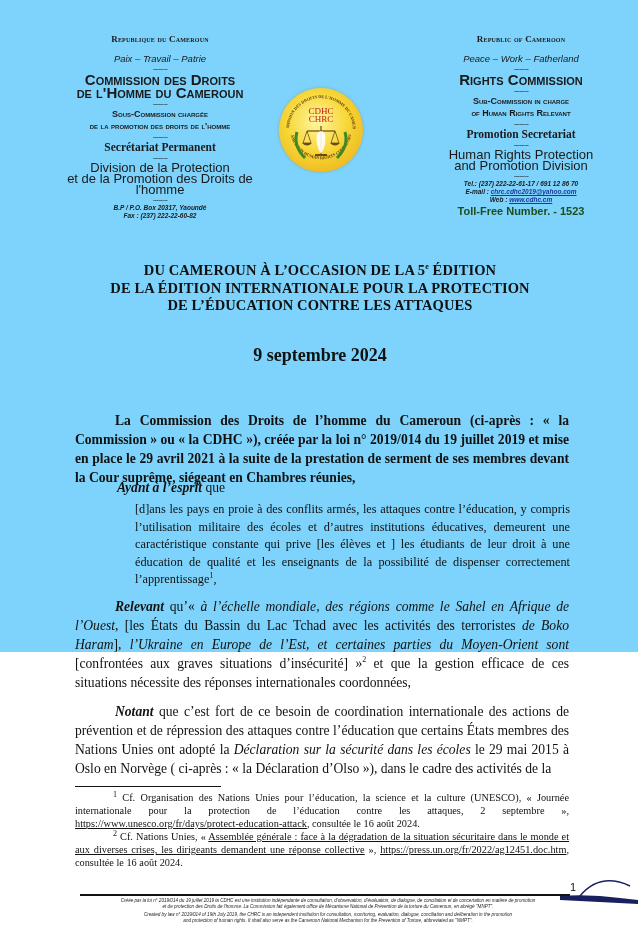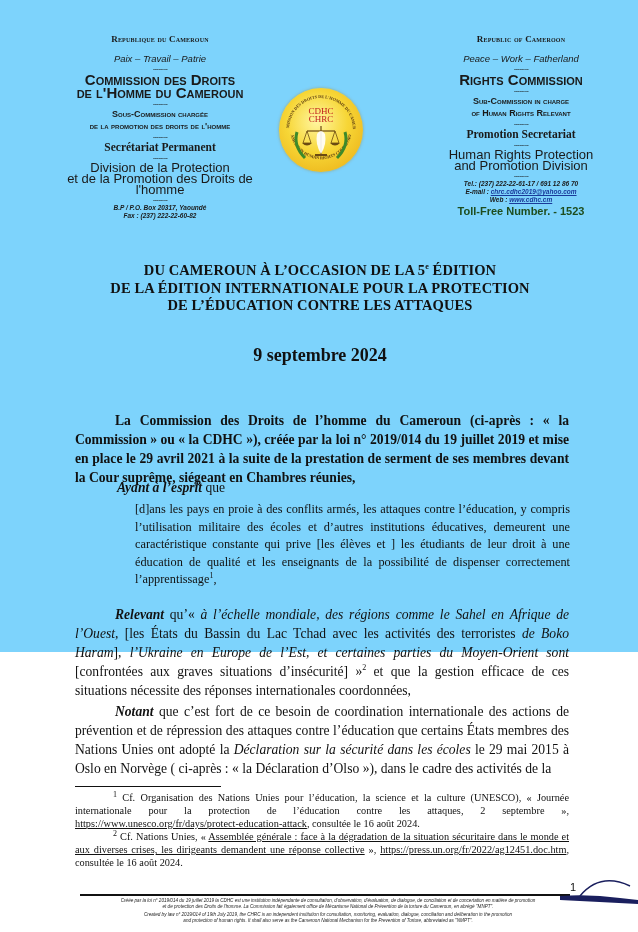--- a/index.html
+++ b/index.html
@@ -29,21 +29,21 @@
 
   
   .title { position: absolute; left: 70px; top: 262px; width: 500px; text-align: center; font-weight: bold; font-size: 14.5px; line-height: 17.5px; letter-spacing: 0.1px; }
   .date { position: absolute; left: 70px; top: 345px; width: 500px; text-align: center; font-weight: bold; font-size: 18px; }
 
   
   .para { position: absolute; left: 75px; width: 494px; font-size: 13.6px; line-height: 19px; text-align: justify; }
   .p1 { top: 405px; font-weight: bold; text-indent: 40px; margin-top: 6px; }
   .p2 { top: 478px; left: 117px; }
   .quote { position: absolute; left: 135px; top: 501px; width: 435px; font-size: 12.3px; line-height: 17.5px; text-align: justify; }
-  .p3 { top: 597px; text-indent: 40px; margin-top: 8px; }
+  .p3 { top: 597px; text-indent: 40px; }
   .p4 { top: 702px; text-indent: 40px; }
   sup { font-size: 8px; line-height: 0; }
 
   
   .fn-rule { position: absolute; left: 75px; top: 786px; width: 146px; border-top: 1px solid #111; }
   .fn { position: absolute; left: 75px; width: 494px; font-size: 10.3px; line-height: 13px; text-align: justify; }
   .fn1 { top: 791px; }
   .fn2 { top: 830px; }
   .fn .link { color: #111; text-decoration: underline; }
 

